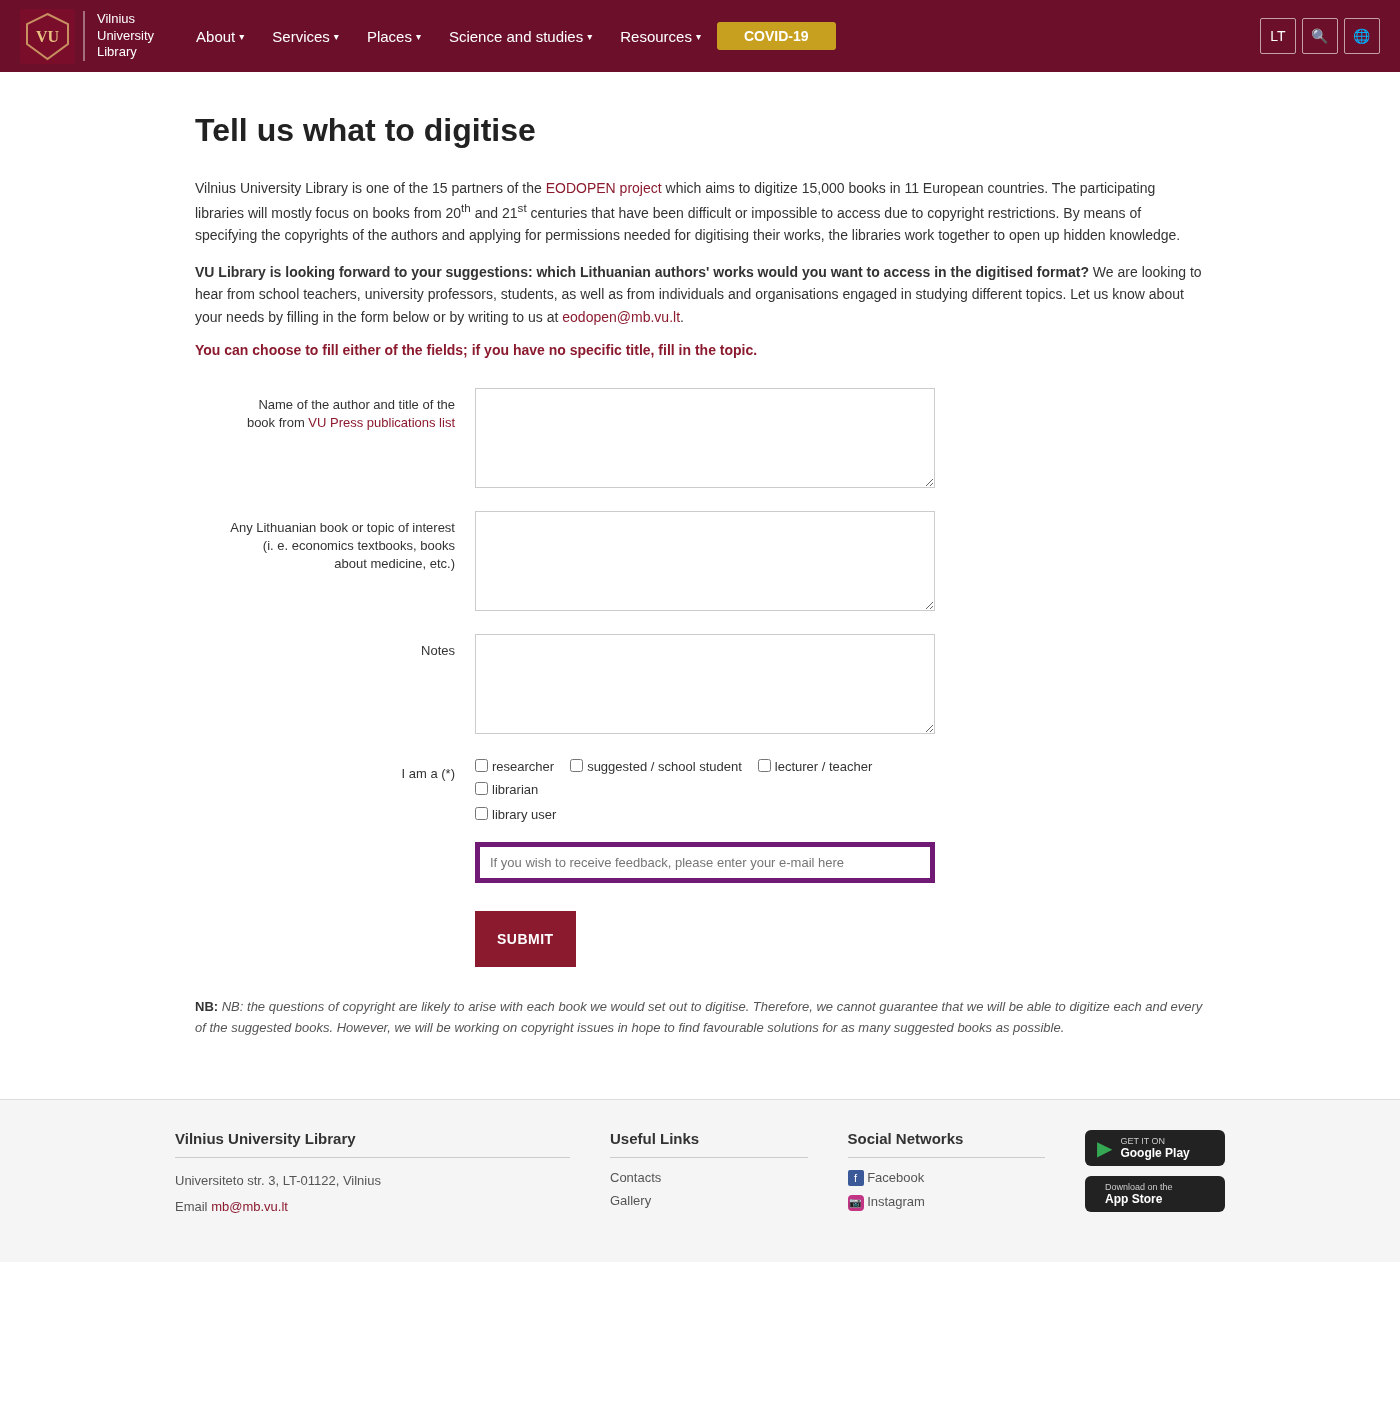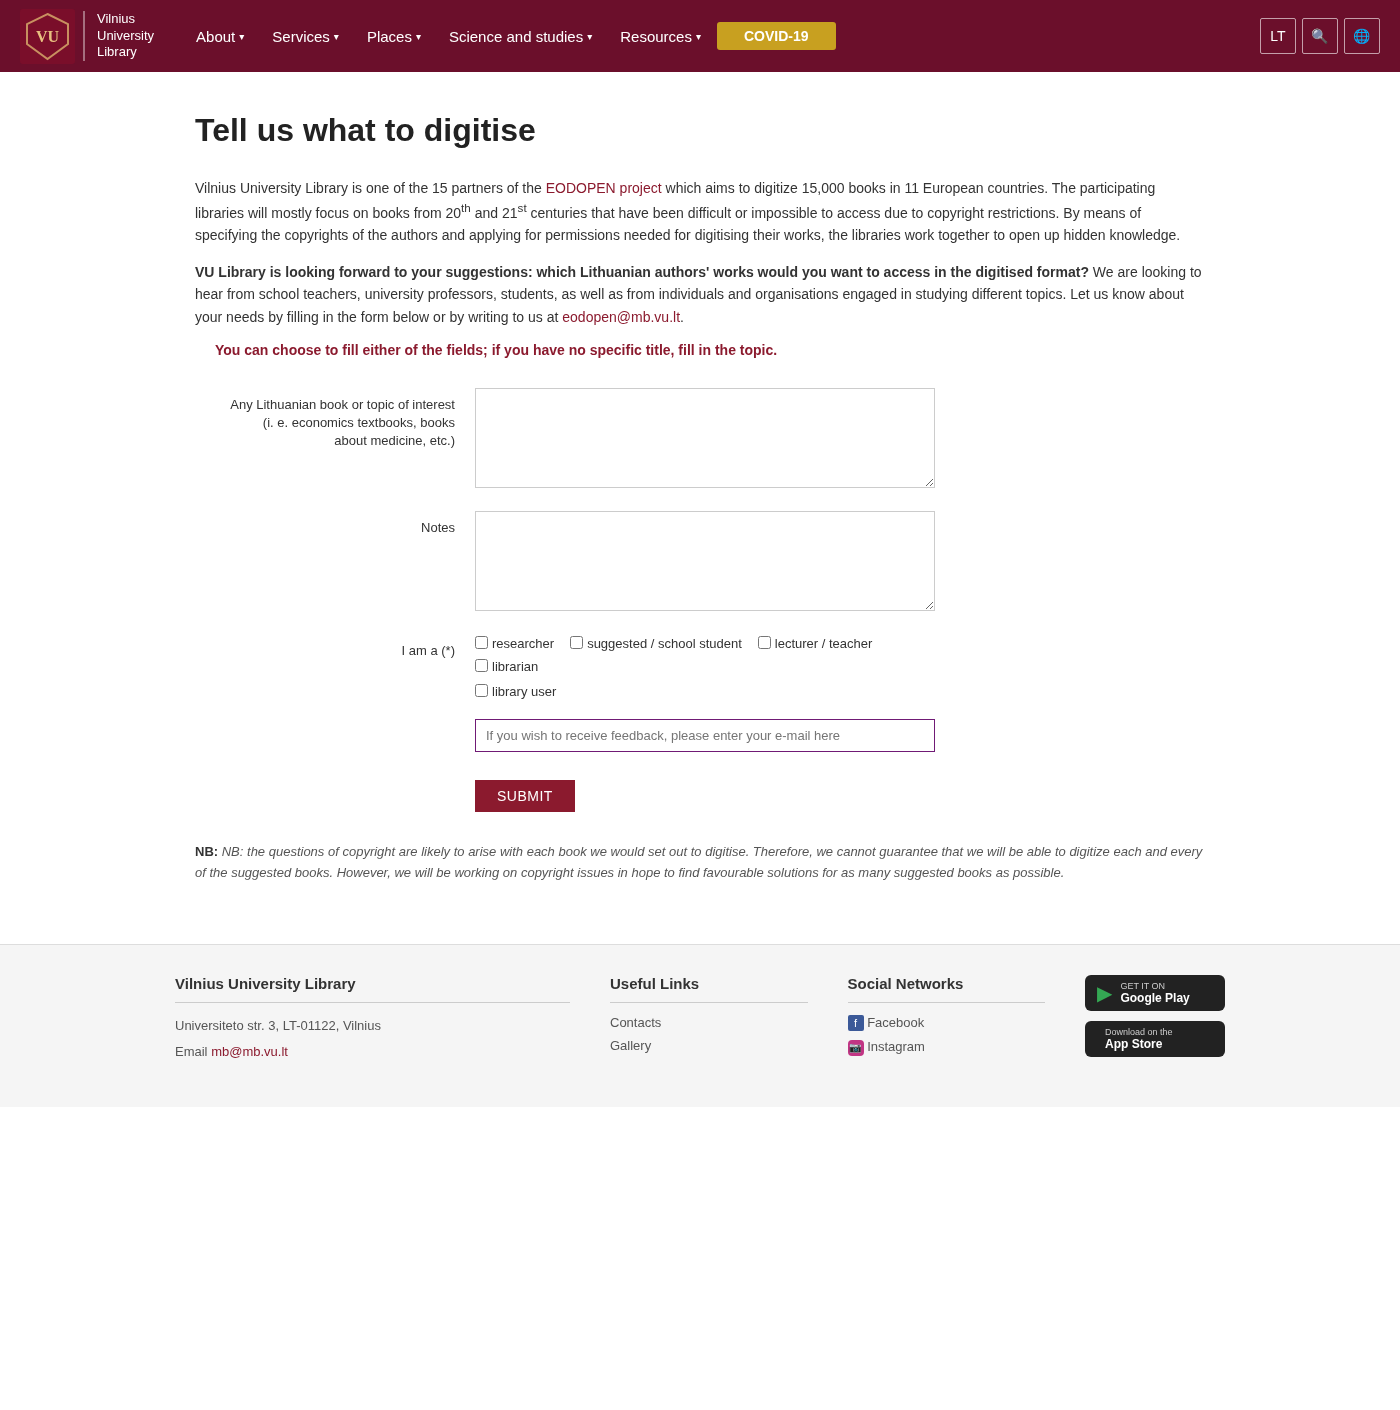--- a/index.html
+++ b/index.html
@@ -106,21 +106,20 @@
     .intro-text a, .link-style {
       color: #8b1a2e;
       text-decoration: none;
     }
     .bold-dark { font-weight: bold; color: #333; }
     .choice-note {
       color: #8b1a2e;
       font-weight: bold;
       font-size: 14px;
       margin-bottom: 30px;
-      margin-left: 20px;
     }
     .form-row {
       display: flex;
       align-items: flex-start;
       margin-bottom: 20px;
     }
     .form-label {
       width: 280px;
       min-width: 280px;
       text-align: right;
@@ -138,21 +137,21 @@
       width: 100%;
       border: 1px solid #ccc;
       padding: 8px;
       font-size: 13px;
       font-family: Arial, sans-serif;
       resize: vertical;
       outline: none;
     }
     input[type="text"], input[type="email"] {
       width: 100%;
-      border: 1px solid #701a75;
+      border: 5px solid #701a75;
       padding: 8px 10px;
       font-size: 13px;
       font-family: Arial, sans-serif;
       outline: none;
       color: #14532d;
     }
     .textarea-tall { height: 100px; }
     .textarea-notes { height: 100px; }
 
     
@@ -181,23 +180,23 @@
       gap: 8px 16px;
       align-items: center;
       padding-top: 4px;
     }
 
     
     .submit-btn {
       background: #8b1a2e;
       color: #fff;
       border: none;
-      padding: 8px 22px;
+      padding: 20px 22px;
       font-size: 14px;
-      font-weight: normal;
+      font-weight: bold;
       cursor: pointer;
       letter-spacing: 0.5px;
       margin-left: 280px;
       margin-top: 8px;
       text-align: center;
     }
 
     
     .nb-note {
       margin-top: 30px;
@@ -364,20 +363,29 @@
   </p>
 
   <p class="intro-text">
     <strong class="bold-dark">VU Library is looking forward to your suggestions: which Lithuanian authors' works would you want to access in the digitised format?</strong><span> We are looking to hear from school teachers, university professors, students, as well as from individuals and organisations engaged in studying different topics. Let us know about your needs by filling in the form below or by writing to us at </span><a href="#" class="link-style">eodopen@mb.vu.lt</a><span>.</span>
   </p>
 
   <p class="choice-note">You can choose to fill either of the fields; if you have no specific title, fill in the topic.</p>
 
   <form>
     
+    <div class="form-row">
+      <div class="form-label">
+        <span>Name of the author and title of the</span><br>
+        <span>book from </span><a href="#">VU Press publications list</a>
+      </div>
+      <div class="form-control">
+        <textarea class="textarea-tall" rows="6" style=""></textarea>
+      </div>
+    </div>
 
     
     <div class="form-row">
       <div class="form-label">
         Any Lithuanian book or topic of interest<br>(i. e. economics textbooks, books<br>about medicine, etc.)
       </div>
       <div class="form-control">
         <textarea class="textarea-tall" rows="6" style=""></textarea>
       </div>
     </div>

